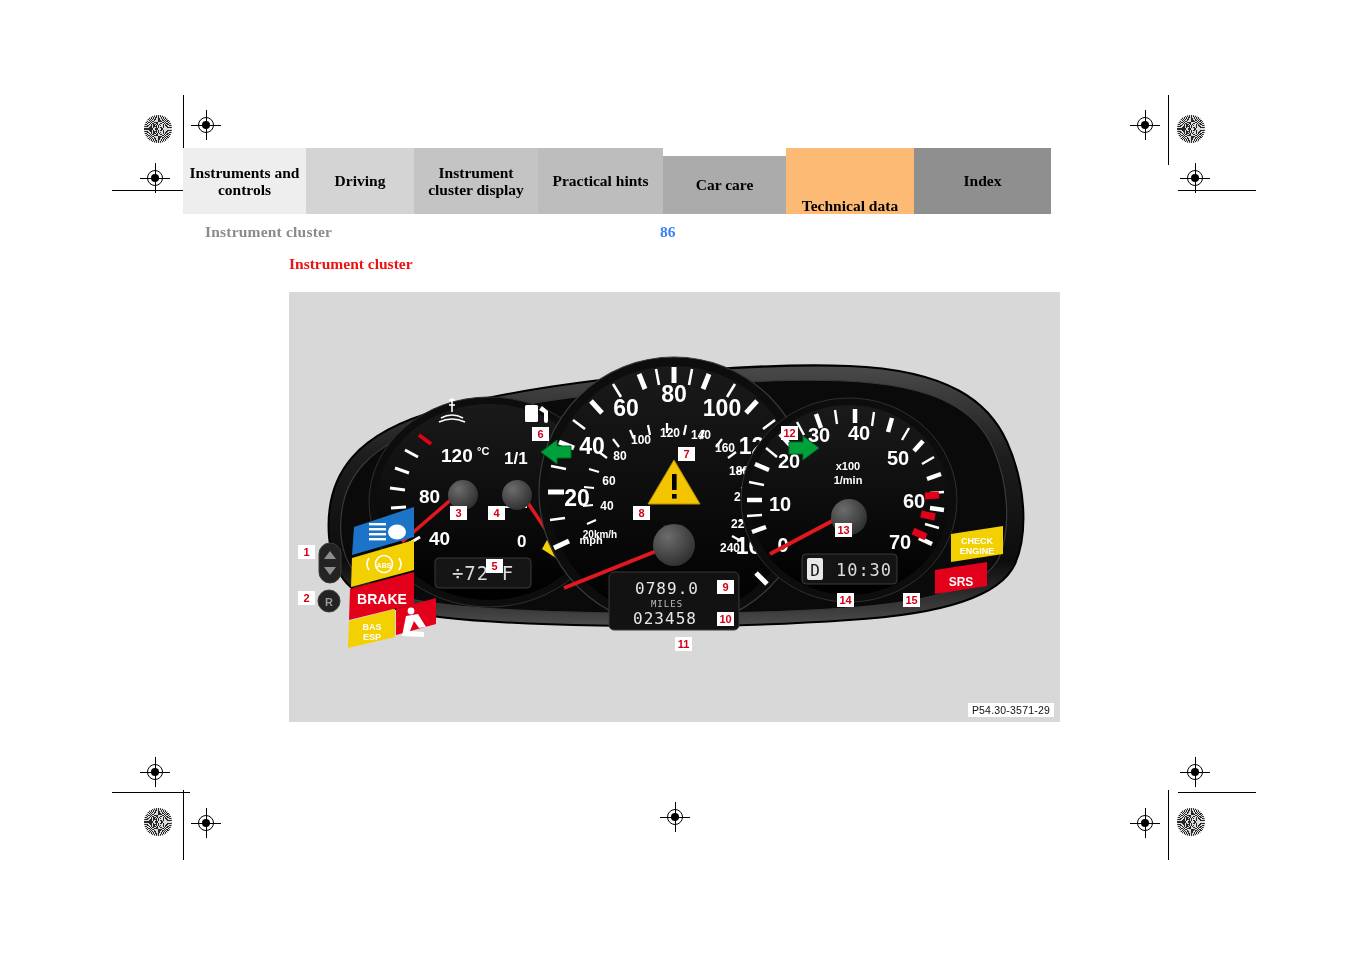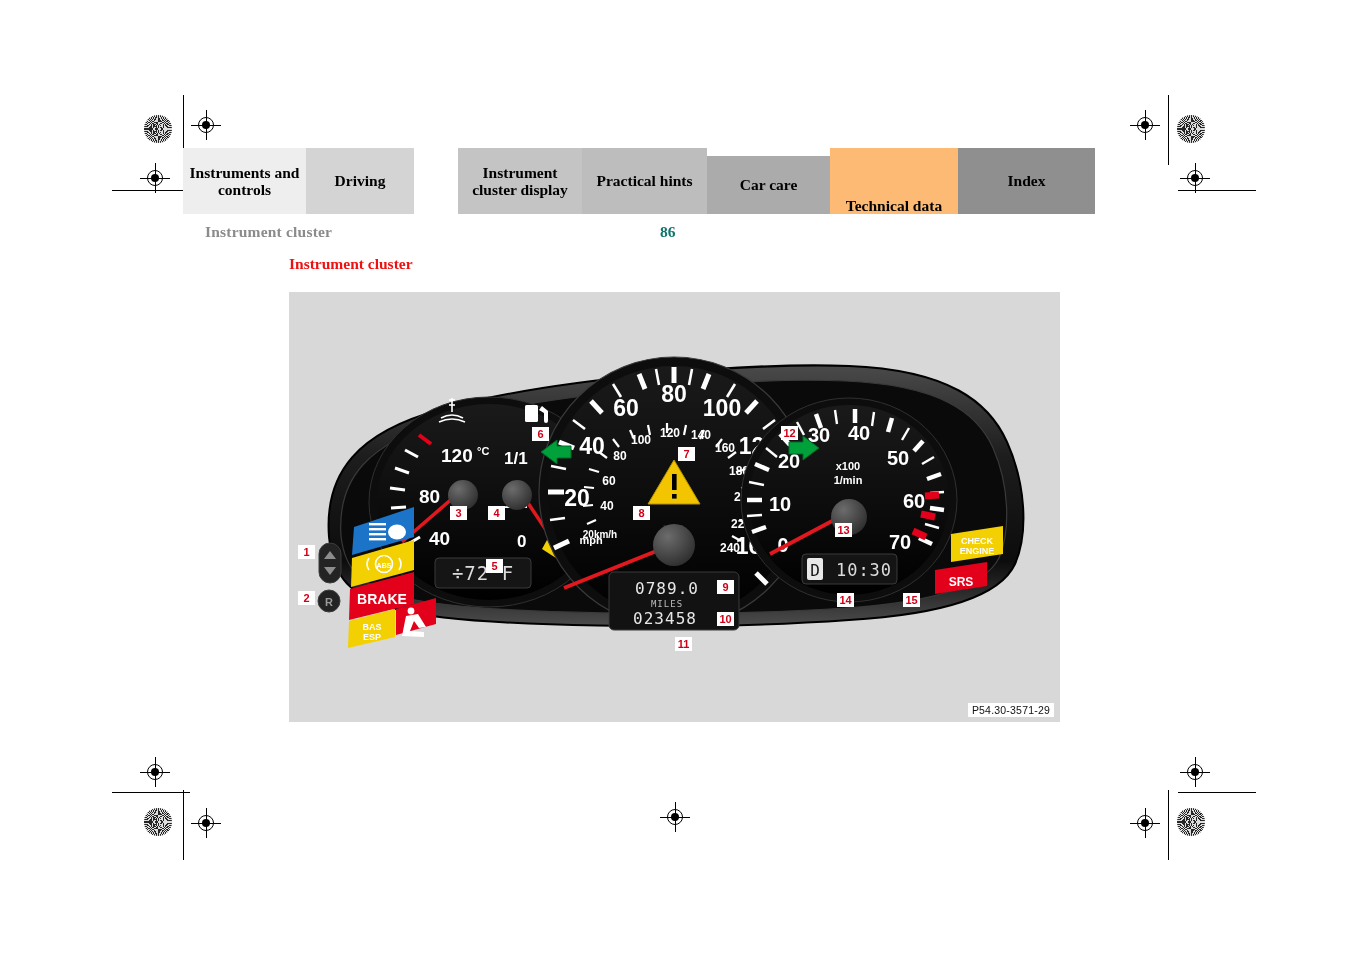--- a/index.html
+++ b/index.html
@@ -21,21 +21,21 @@
     opacity:.85;}
 
   
   #tabbar{position:absolute;left:183px;top:148px;width:998px;height:66px;display:flex;}
   .tab{display:flex;align-items:center;justify-content:center;text-align:center;
        font-weight:bold;font-size:15.5px;line-height:1.13;color:#000;padding:0 6px;box-sizing:border-box;}
   .tab.active{color:#ffffff;}
 
   
   #runhead{position:absolute;left:205px;top:223px;font-size:15.5px;font-weight:bold;color:#8b8b8b;letter-spacing:.2px;}
-  #pageno{position:absolute;left:660px;top:223px;font-size:15.5px;font-weight:bold;color:#0f766e;}
+  #pageno{position:absolute;left:660px;top:223px;font-size:15.5px;font-weight:bold;color:#3b82f6;}
 
   
   #sectiontitle{position:absolute;left:289px;top:255px;font-size:15.5px;font-weight:bold;color:#ee1111;}
 
   
   #illo{position:absolute;left:289px;top:292px;width:771px;height:430px;background:#d8d8d8;}
   #caption{position:absolute;right:6px;bottom:5px;background:#ffffff;color:#111;
            font-family:"Liberation Sans", sans-serif;font-size:10.5px;padding:1px 4px;letter-spacing:.2px;}
   #cluster-svg{position:absolute;left:0;top:0;}
 
@@ -120,21 +120,21 @@
     </div>
 </div>
 
 <div id="tabbar">
   <div class="tab" style="width:123px;background:#eeeeee;">
       <span>Instruments and controls</span>
     </div>
   <div class="tab" style="width:108px;background:#d4d4d4;">
       <span>Driving</span>
     </div>
-  <div class="tab" style="width:124px;background:#c4c4c4;margin-left:44px;">
+  <div class="tab" style="width:124px;background:#c4c4c4;">
       <span>Instrument cluster display</span>
     </div>
   <div class="tab" style="width:125px;background:#bdbdbd;">
       <span>Practical hints</span>
     </div>
   <div class="tab" style="width:123px;background:#ababab;margin-top:8px;">
       <span>Car care</span>
     </div>
   <div class="tab" style="width:128px;background:#fdba74;align-items:flex-end;">
       <span>Technical data</span>

